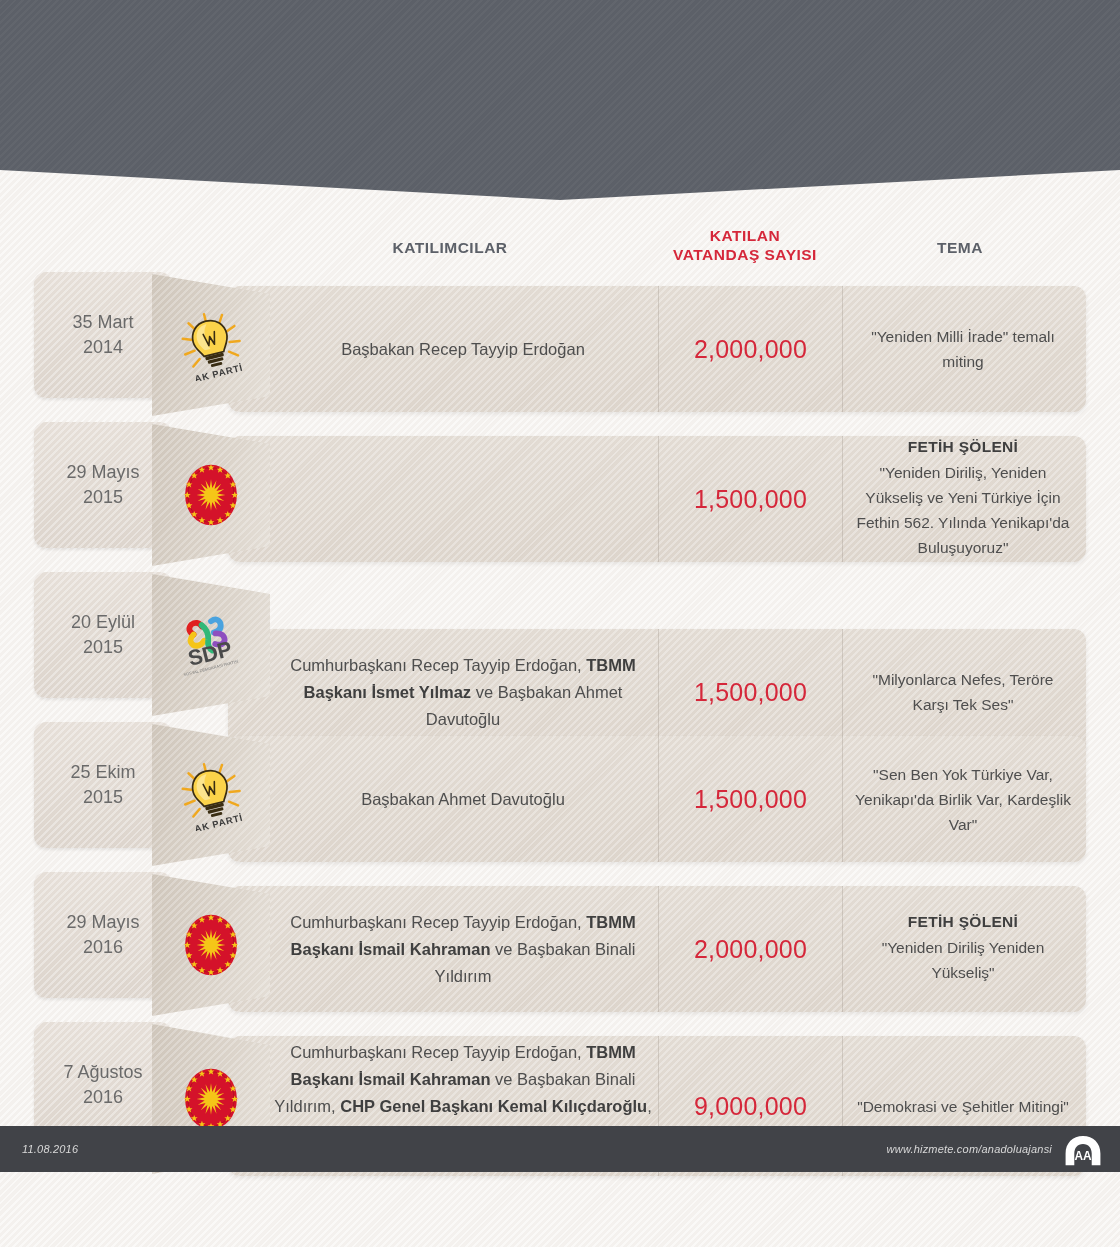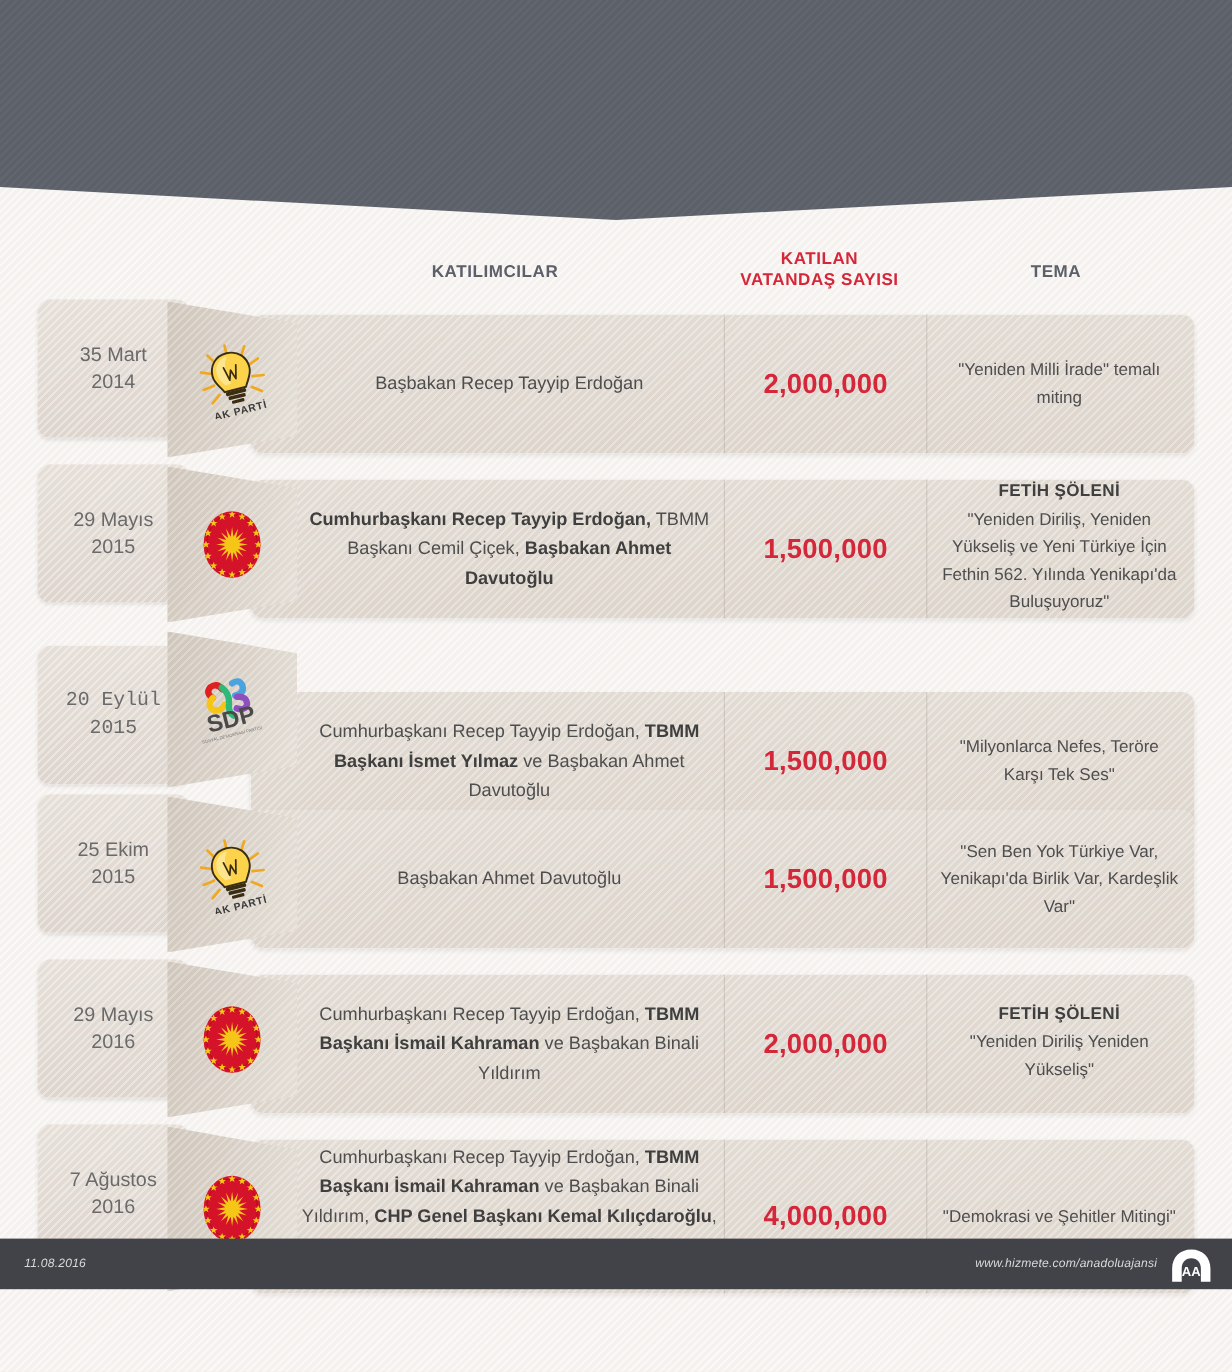--- a/index.html
+++ b/index.html
@@ -176,21 +176,21 @@
     font-size: 16.5px;
     line-height: 27px;
     font-weight: 400;
     padding: 0 6px;
   }
   .participants-text b { font-weight: bold; color: #3f3f3f; }
 
   .count-text {
     color: #d5273a;
     font-size: 25px;
-    font-weight: bold;
+    font-weight: normal;
     letter-spacing: 0.2px;
   }
 
   .theme-box { text-align: center; padding: 0 10px; }
   .theme-label {
     display: block;
     color: #3f3f3f;
     font-size: 15.5px;
     font-weight: bold;
     letter-spacing: 0.3px;
@@ -329,36 +329,33 @@
               <polygon transform="translate(19.5,64.5) scale(0.95)" fill="#f5c518" points="0,-5 1.4,-1.6 5,-1.6 2.1,0.7 3.2,4.3 0,2.2 -3.2,4.3 -2.1,0.7 -5,-1.6 -1.4,-1.6"></polygon>
               <polygon transform="translate(17.0,50.0) scale(0.95)" fill="#f5c518" points="0,-5 1.4,-1.6 5,-1.6 2.1,0.7 3.2,4.3 0,2.2 -3.2,4.3 -2.1,0.7 -5,-1.6 -1.4,-1.6"></polygon>
               <polygon transform="translate(19.5,35.5) scale(0.95)" fill="#f5c518" points="0,-5 1.4,-1.6 5,-1.6 2.1,0.7 3.2,4.3 0,2.2 -3.2,4.3 -2.1,0.7 -5,-1.6 -1.4,-1.6"></polygon>
               <polygon transform="translate(26.7,23.1) scale(0.95)" fill="#f5c518" points="0,-5 1.4,-1.6 5,-1.6 2.1,0.7 3.2,4.3 0,2.2 -3.2,4.3 -2.1,0.7 -5,-1.6 -1.4,-1.6"></polygon>
               <polygon transform="translate(37.4,14.9) scale(0.95)" fill="#f5c518" points="0,-5 1.4,-1.6 5,-1.6 2.1,0.7 3.2,4.3 0,2.2 -3.2,4.3 -2.1,0.7 -5,-1.6 -1.4,-1.6"></polygon>
     <polygon points="70,50 58.827067523629076,51.95090322016128 68.47759065022574,58.419035512031975 57.48322651072291,55.55570233019602 64.14213562373095,65.55634918610404 55.00013209717642,58.314696123025456 57.6536686473018,70.32534971524831 51.75581289814515,59.80785280403231 50,72 48.24418710185485,59.80785280403231 42.34633135269821,70.32534971524831 44.99986790282358,58.314696123025456 35.85786437626905,65.55634918610404 42.51677348927709,55.55570233019602 31.522409349774264,58.419035512031975 41.172932476370924,51.95090322016129 30,50 41.172932476370924,48.04909677983871 31.522409349774264,41.580964487968025 42.51677348927709,44.44429766980398 35.85786437626905,34.44365081389596 44.99986790282358,41.685303876974544 42.34633135269819,29.674650284751696 48.24418710185484,40.1921471959677 49.99999999999999,28 51.75581289814515,40.19214719596769 57.6536686473018,29.674650284751696 55.00013209717642,41.685303876974544 64.14213562373095,34.44365081389595 57.48322651072291,44.44429766980398 68.47759065022572,41.58096448796801 58.82706752362907,48.04909677983871" fill="#f5c518"></polygon>
   </svg></div>
     </div>
 
     <div class="content-panel" style="top:14px;height:126px;">
-      <div class="cell cell-participants">
-        <div class="participants-text"><b>Cumhurbaşkanı Recep Tayyip Erdoğan,</b> TBMM Başkanı Cemil Çiçek, <b>Başbakan Ahmet Davutoğlu</b></div>
-      </div>
       <div class="cell cell-count">
         <div class="count-text">1,500,000</div>
       </div>
       <div class="cell cell-theme">
         <div class="theme-box">
           <span class="theme-label">FETİH ŞÖLENİ</span>
           <span class="theme-text">"Yeniden Diriliş, Yeniden Yükseliş ve Yeni Türkiye İçin Fethin 562. Yılında Yenikapı'da Buluşuyoruz"</span>
         </div>
       </div>
     </div>
       </div>
       <div class="row" style="height: 150px;">
-    <div class="date-tab" style="top:15px;height:126px;font-family:Liberation Mono, monospace;">
+    <div class="date-tab" style="top:0px;height:126px;">
       <div class="date-text">
         <span>20 Eylül</span><br>
         <span>2015</span>
       </div>
     </div>
 
     <div class="logo-panel" style="top:2px;height:142px;">
       <div class="logo-wrap"><svg viewBox="0 0 100 100" width="100%" height="100%">
     <g transform="rotate(-14 50 50)" fill="none" stroke-width="8" stroke-linecap="round">
       <path d="M30 30 Q22 22 30 16 Q40 12 44 22" stroke="#e02020"></path>
@@ -512,21 +509,21 @@
               <polygon transform="translate(37.4,14.9) scale(0.95)" fill="#f5c518" points="0,-5 1.4,-1.6 5,-1.6 2.1,0.7 3.2,4.3 0,2.2 -3.2,4.3 -2.1,0.7 -5,-1.6 -1.4,-1.6"></polygon>
     <polygon points="70,50 58.827067523629076,51.95090322016128 68.47759065022574,58.419035512031975 57.48322651072291,55.55570233019602 64.14213562373095,65.55634918610404 55.00013209717642,58.314696123025456 57.6536686473018,70.32534971524831 51.75581289814515,59.80785280403231 50,72 48.24418710185485,59.80785280403231 42.34633135269821,70.32534971524831 44.99986790282358,58.314696123025456 35.85786437626905,65.55634918610404 42.51677348927709,55.55570233019602 31.522409349774264,58.419035512031975 41.172932476370924,51.95090322016129 30,50 41.172932476370924,48.04909677983871 31.522409349774264,41.580964487968025 42.51677348927709,44.44429766980398 35.85786437626905,34.44365081389596 44.99986790282358,41.685303876974544 42.34633135269819,29.674650284751696 48.24418710185484,40.1921471959677 49.99999999999999,28 51.75581289814515,40.19214719596769 57.6536686473018,29.674650284751696 55.00013209717642,41.685303876974544 64.14213562373095,34.44365081389595 57.48322651072291,44.44429766980398 68.47759065022572,41.58096448796801 58.82706752362907,48.04909677983871" fill="#f5c518"></polygon>
   </svg></div>
     </div>
 
     <div class="content-panel" style="top:14px;height:140px;">
       <div class="cell cell-participants">
         <div class="participants-text">Cumhurbaşkanı Recep Tayyip Erdoğan, <b>TBMM Başkanı İsmail Kahraman</b> ve Başbakan Binali Yıldırım, <b>CHP Genel Başkanı Kemal Kılıçdaroğlu</b>, MHP Genel Başkanı Devlet Bahçeli, <b>Genelkurmay Başkanı Hulusi Akar</b></div>
       </div>
       <div class="cell cell-count">
-        <div class="count-text">4,000,000</div>
+        <div class="count-text">9,000,000</div>
       </div>
       <div class="cell cell-theme">
         <div class="theme-box">
 
           <span class="theme-text">"Demokrasi ve Şehitler Mitingi"</span>
         </div>
       </div>
     </div>
       </div>
     </div>

